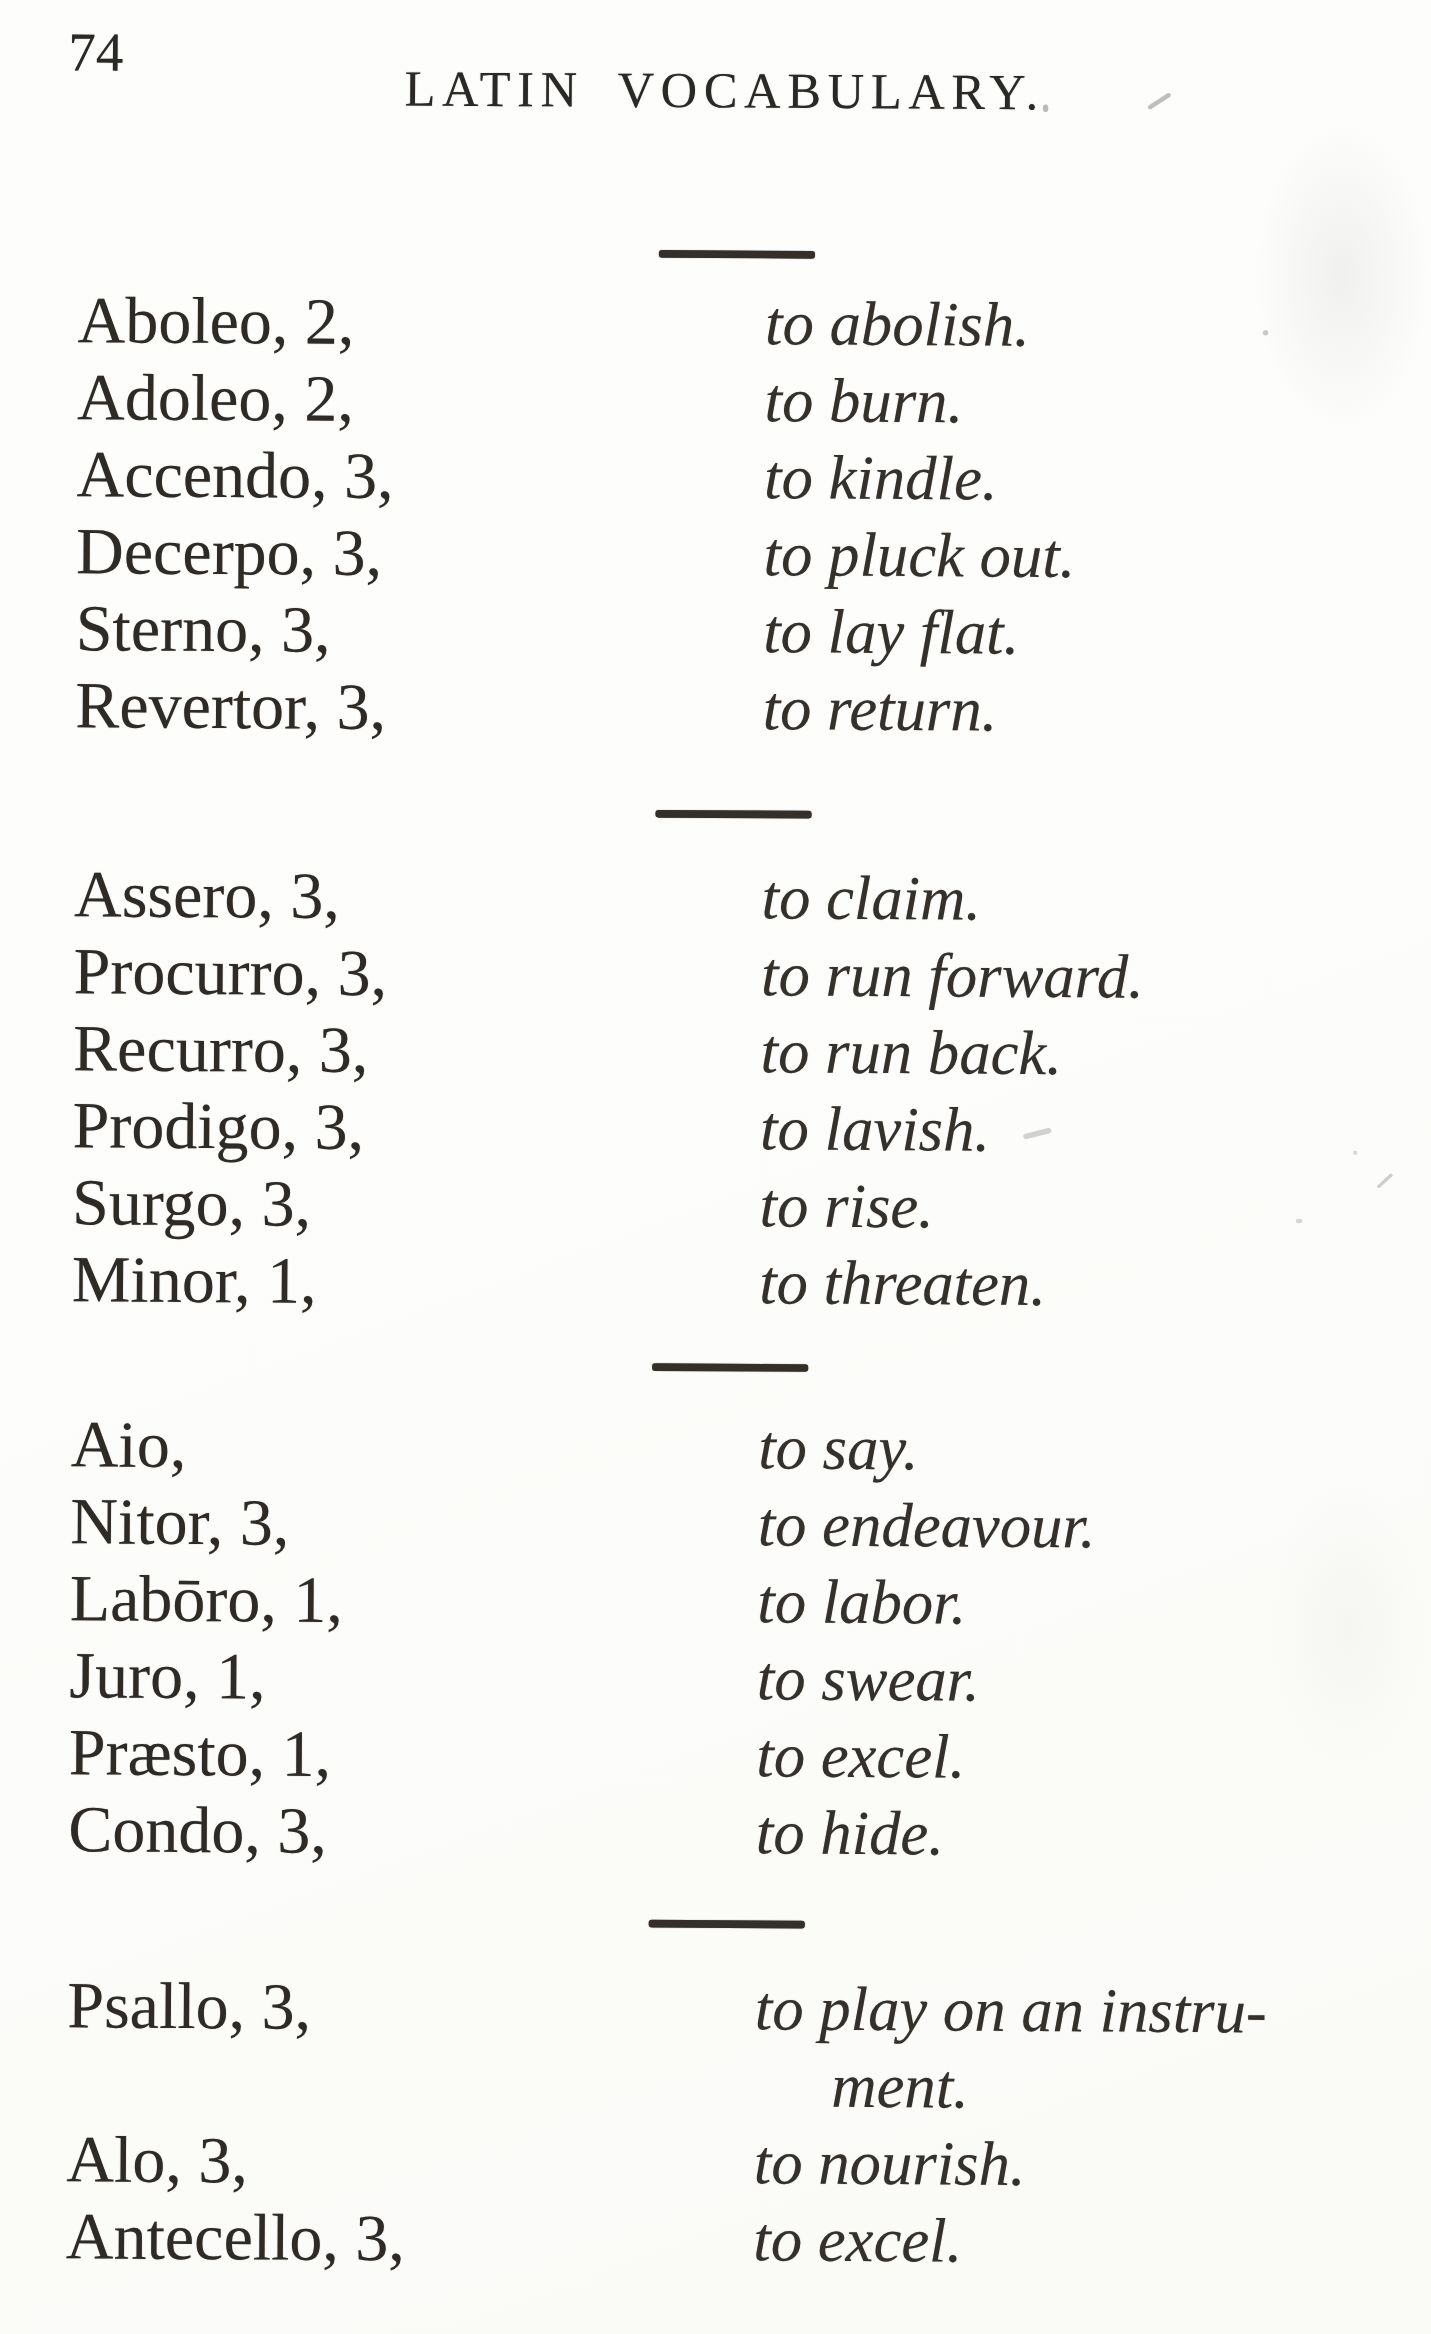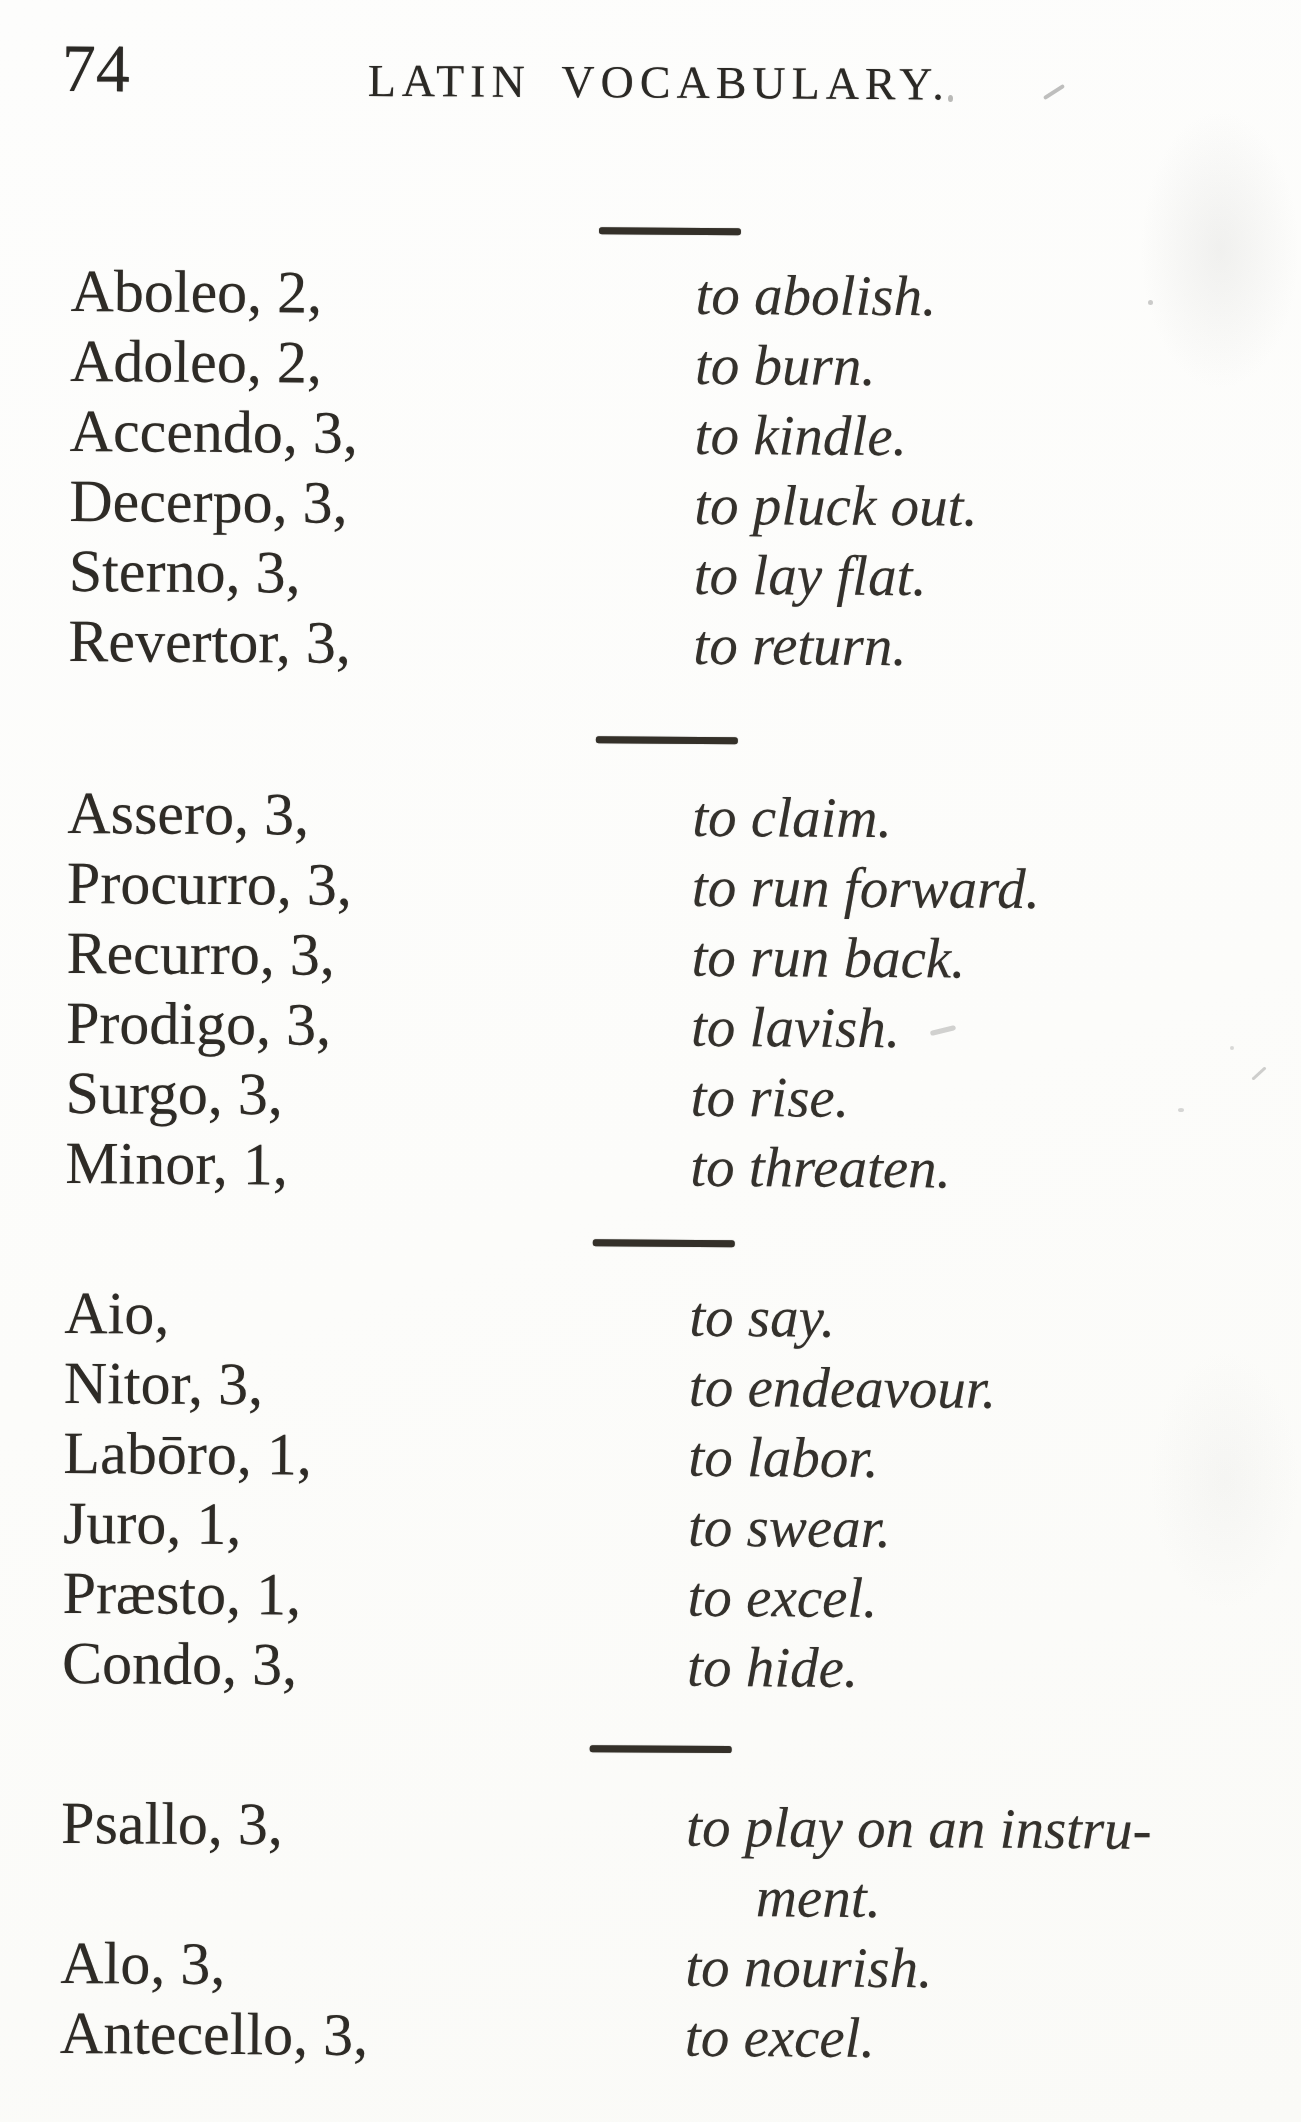--- a/index.html
+++ b/index.html
@@ -11,22 +11,22 @@
     overflow:hidden;
     font-family:"Liberation Serif", serif;
     color:#2e2c28;
   }
   .tilt{
     position:absolute;left:0;top:0;width:100%;height:100%;
     transform:rotate(0.35deg);
     transform-origin:60px 60px;
   }
   .pagenum{
-    position:absolute;left:62px;top:34px;
-    font-size:68px;line-height:1;
+    position:absolute;left:62px;top:22px;
+    font-size:50px;line-height:1;
     color:#2b2925;
     text-shadow:0 0 1px rgba(43,41,37,.45);
   }
   .header{
     position:absolute;left:328px;top:56px;width:662px;
     text-align:center;
     font-size:46px;line-height:1;
     letter-spacing:6px;word-spacing:14px;
     color:#2b2925;
     text-shadow:0 0 1px rgba(43,41,37,.5);

